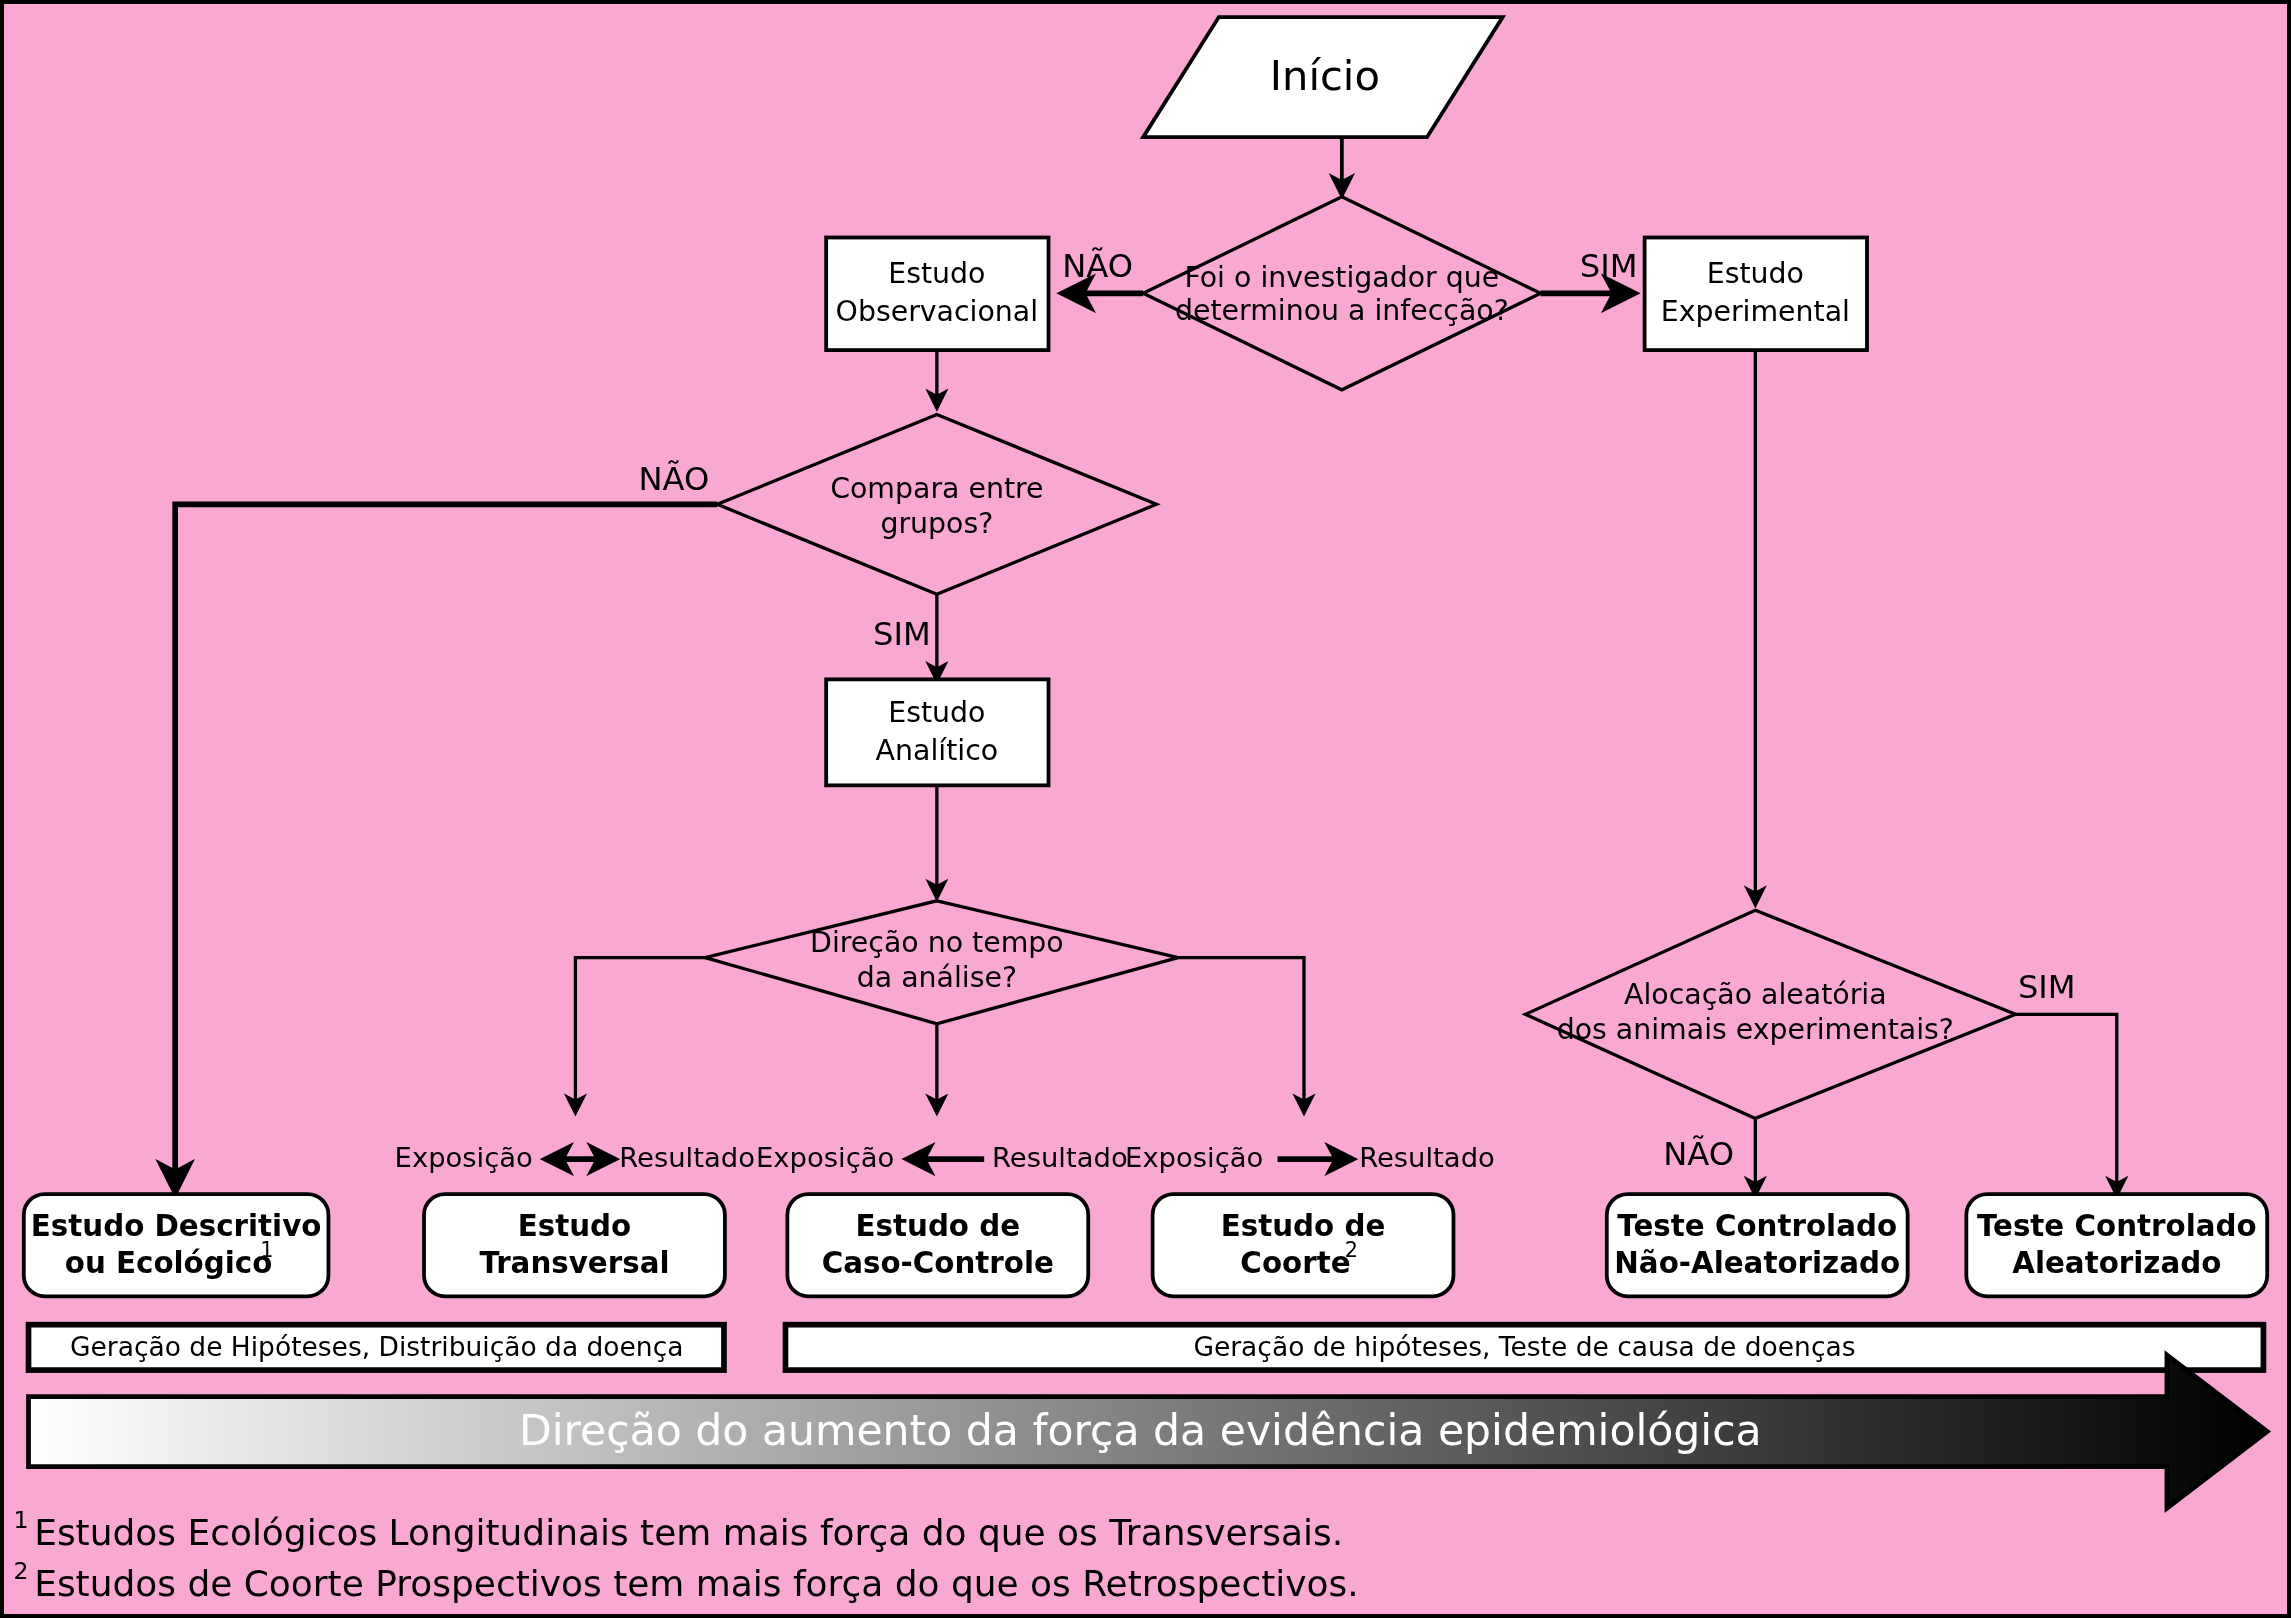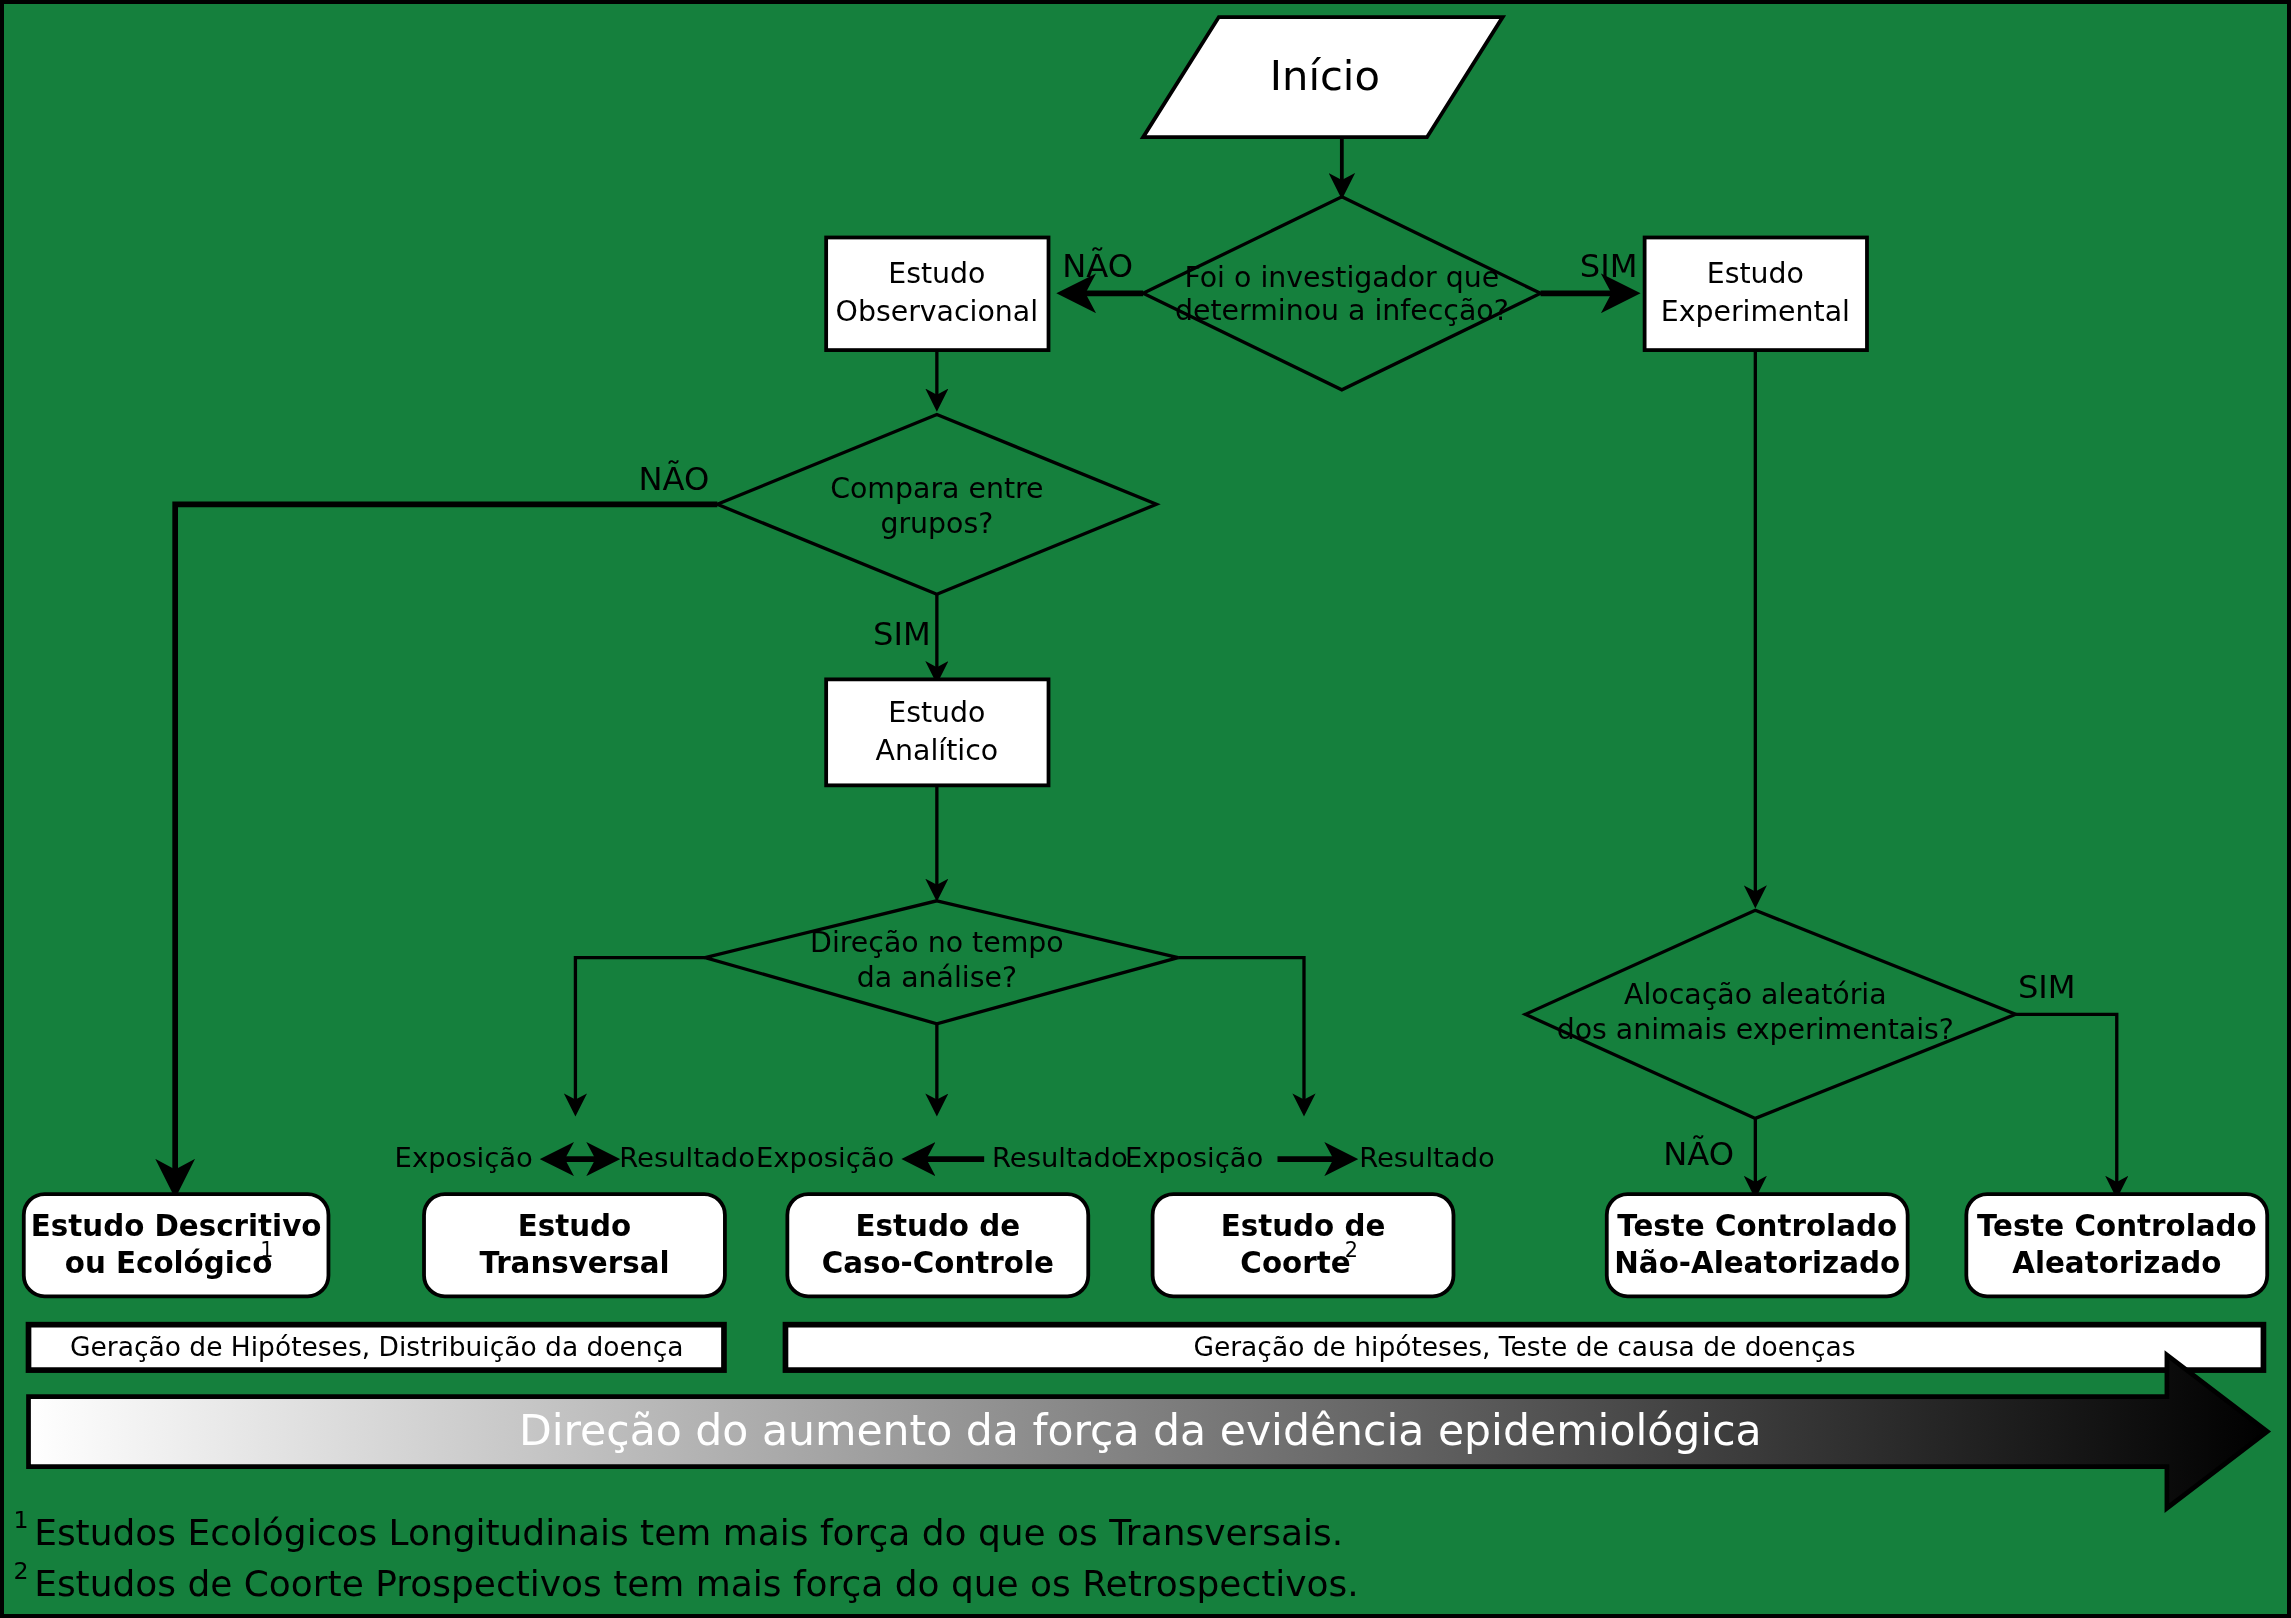--- a/index.html
+++ b/index.html
@@ -4,21 +4,21 @@
 <style>
   html, body {
     margin: 0;
     padding: 0;
     background: #ffffff;
   }
   #root {
     position: relative;
     width: 2291px;
     height: 1618px;
-    background: #15803d;
+    background: #f9a8d4;
     font-family: "DejaVu Sans", sans-serif;
     overflow: hidden;
   }
   #frame-border {
     position: absolute;
     left: 0; top: 0;
     width: 2291px; height: 1618px;
     box-sizing: border-box;
     border: 4.7px solid #000000;
     pointer-events: none;

